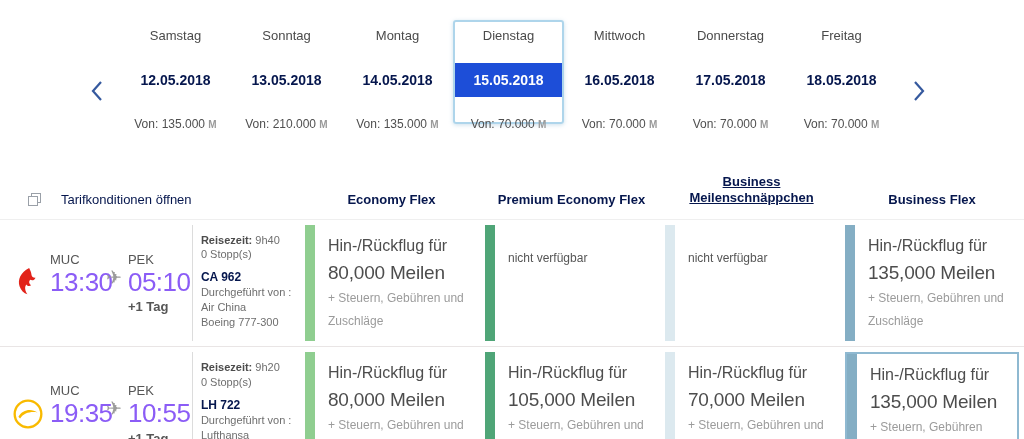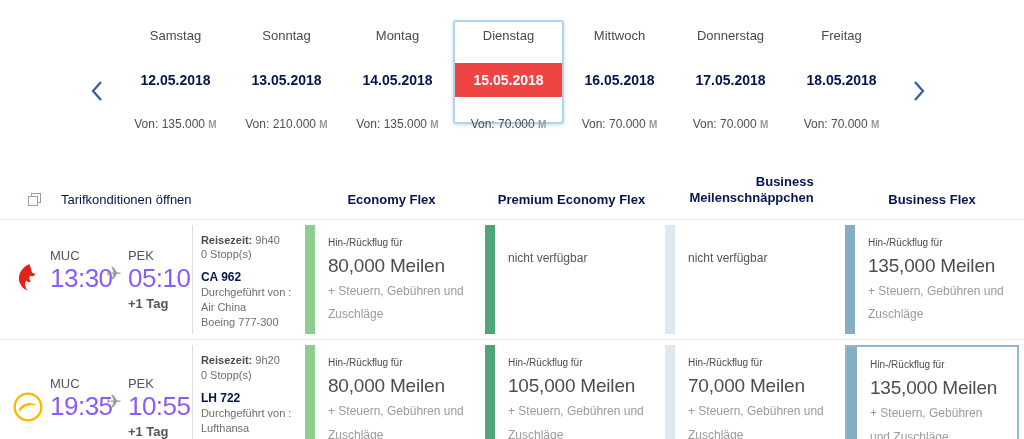--- a/index.html
+++ b/index.html
@@ -21,32 +21,32 @@
   .nav-next { right: 92px; }
   .calendar-days { display: flex; margin-left: 120px; width: 780px; margin-top: 8px; }
   .day-cell {
     flex: 0 0 111px; height: 104px; display: flex; flex-direction: column;
     justify-content: space-between; align-items: stretch; text-align: center;
     border: 2px solid transparent; border-radius: 3px; padding: 6px 2px 7px; cursor: pointer; gap: 20px;
   }
   .day-cell.selected { border-color: #AED5EB; box-shadow: 0 1px 4px rgba(140,185,210,.45); padding-left: 0; padding-right: 0; }
   .weekday { font-size: 13px; color: #4a4a4a; }
   .day-date { font-size: 14px; font-weight: bold; color: #05164D; line-height: 34px; height: 34px; }
-  .day-cell.selected .day-date { background: #ef4444; color: #fff; }
+  .day-cell.selected .day-date { background: #1d4ed8; color: #fff; }
   .day-price { font-size: 12px; color: #4f4f4f; white-space: nowrap; }
   .m-sym { font-size: 10px; color: #9a9a9a; font-weight: bold; }
   
   .grid-cols { display: grid; grid-template-columns: 298px 173px 173px 173px 174px; column-gap: 7px; }
   .fare-header { align-items: end; padding: 16px 0 12px; }
   .cond-link { display: flex; align-items: center; gap: 20px; padding-left: 28px; color: #05164D; font-size: 13px; cursor: pointer; }
   .win-icon { position: relative; width: 13px; height: 13px; display: inline-block; flex: 0 0 13px; }
   .win-icon::before { content: ""; position: absolute; right: 0; top: 0; width: 8px; height: 8px; border: 1px solid #9aa0a8; }
   .win-icon::after  { content: ""; position: absolute; left: 0; bottom: 0; width: 8px; height: 8px; border: 1px solid #9aa0a8; background: #fff; }
   .col-header { text-align: center; font-size: 13px; font-weight: bold; color: #05164D; }
-  .col-header .two-line { display: inline-block; text-align: right; white-space: pre-line; line-height: 1.25; }
+  .col-header .two-line { display: inline-block; text-align: center; white-space: pre-line; line-height: 1.25; text-decoration: underline; }
   
   .rows { border-top: 1px solid #efefef; }
   .flight-row { padding: 5px 0; border-bottom: 1px solid #e9e5e5; min-height: 110px; align-items: stretch; }
   .flight-row.last { border-bottom: 2px solid #C6DEEB; min-height: 102px; }
   .flight-left { display: flex; align-items: center; padding-left: 12px; }
   .airline-logo { flex: 0 0 32px; height: 32px; }
   .journey { display: flex; align-items: flex-start; margin-left: 6px; }
   .code { font-size: 13px; color: #565656; margin-bottom: 1px; }
   .time { font-size: 26px; color: #8b5cf6; line-height: 1.1; letter-spacing: -0.5px; white-space: nowrap; }
   .plus { font-size: 13px; color: #565656; margin-top: 3px; font-weight: bold; }
@@ -62,21 +62,21 @@
   
   .fare-cell { display: flex; cursor: pointer; }
   .fare-cell.unavail { cursor: default; }
   .fare-cell.selected { border: 2px solid #8FB9D1; }
   .fare-bar { flex: 0 0 10px; }
   .bar-eco  { background: #8FCE90; }
   .bar-peco { background: #4FA577; }
   .bar-bsnap{ background: #DCE9EF; }
   .bar-bflex{ background: #84AEC4; }
   .fare-body { padding: 12px 12px 8px 13px; }
-  .fare-pre   { font-size: 10px; color: #4d4d4d; margin-bottom: 7px; }
+  .fare-pre   { font-size: 16px; color: #4d4d4d; margin-bottom: 7px; }
   .fare-miles { font-size: 19px; color: #4d4d4d; margin-bottom: 3px; letter-spacing: -0.2px; }
   .fare-tax   { font-size: 12px; color: #9b9b9b; line-height: 1.95; }
   .na-text { font-size: 12px; color: #565656; padding-top: 14px; }
 </style>
 </head>
 <body>
 
 <div class="calendar">
 
   <button class="nav-arrow nav-prev">

